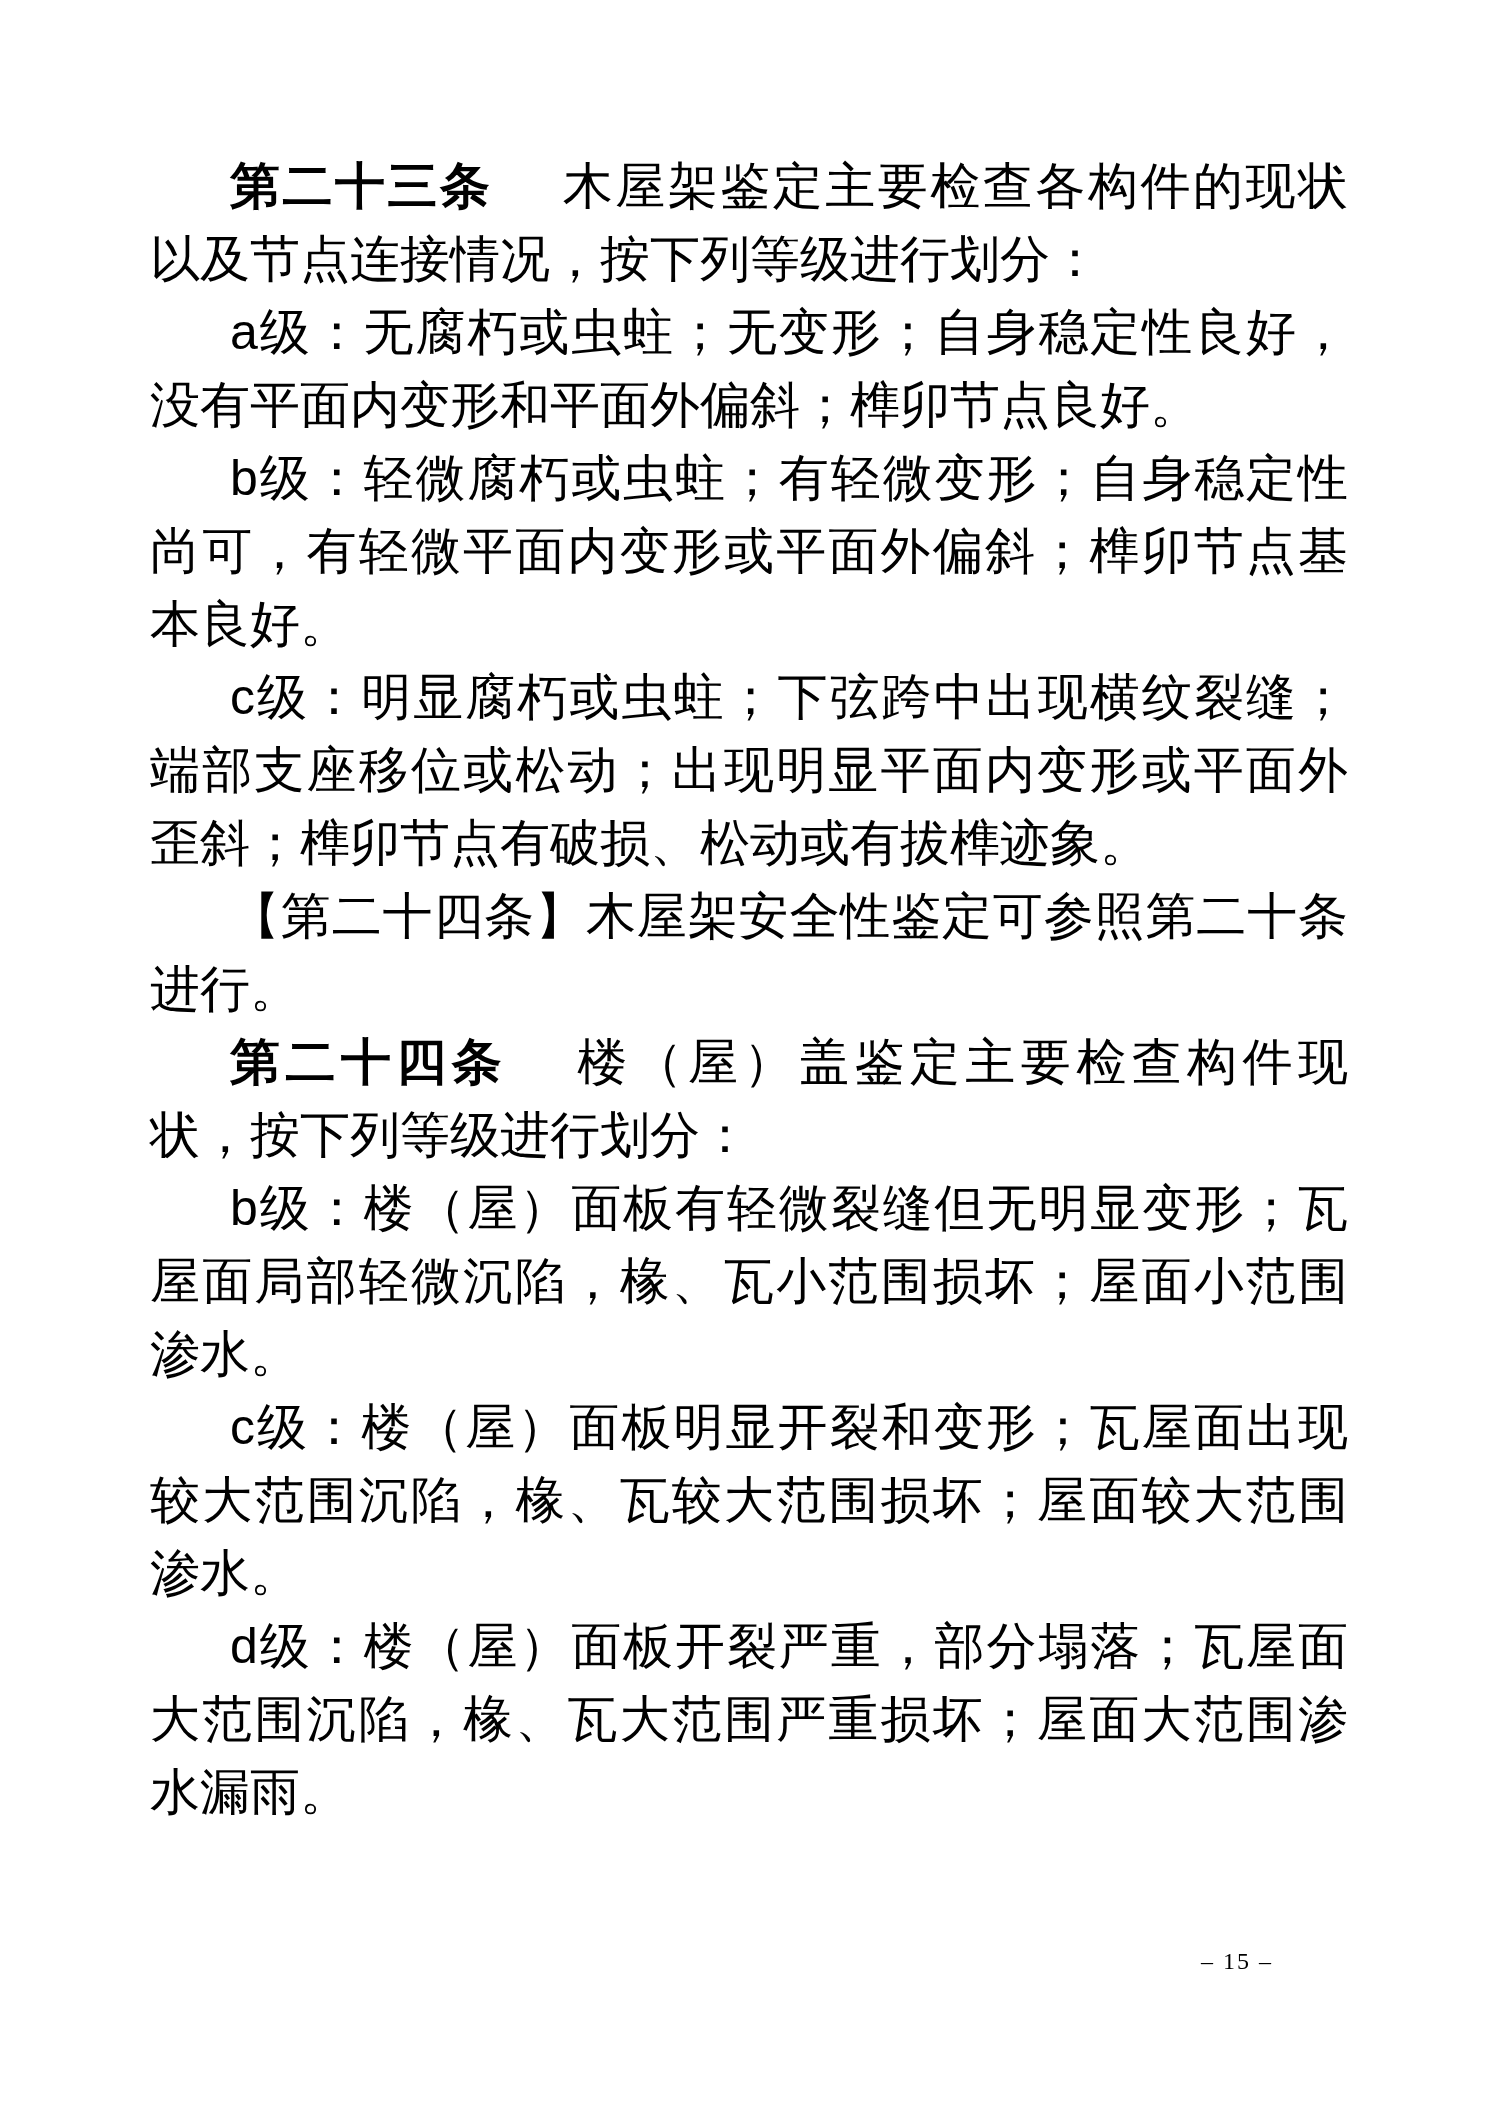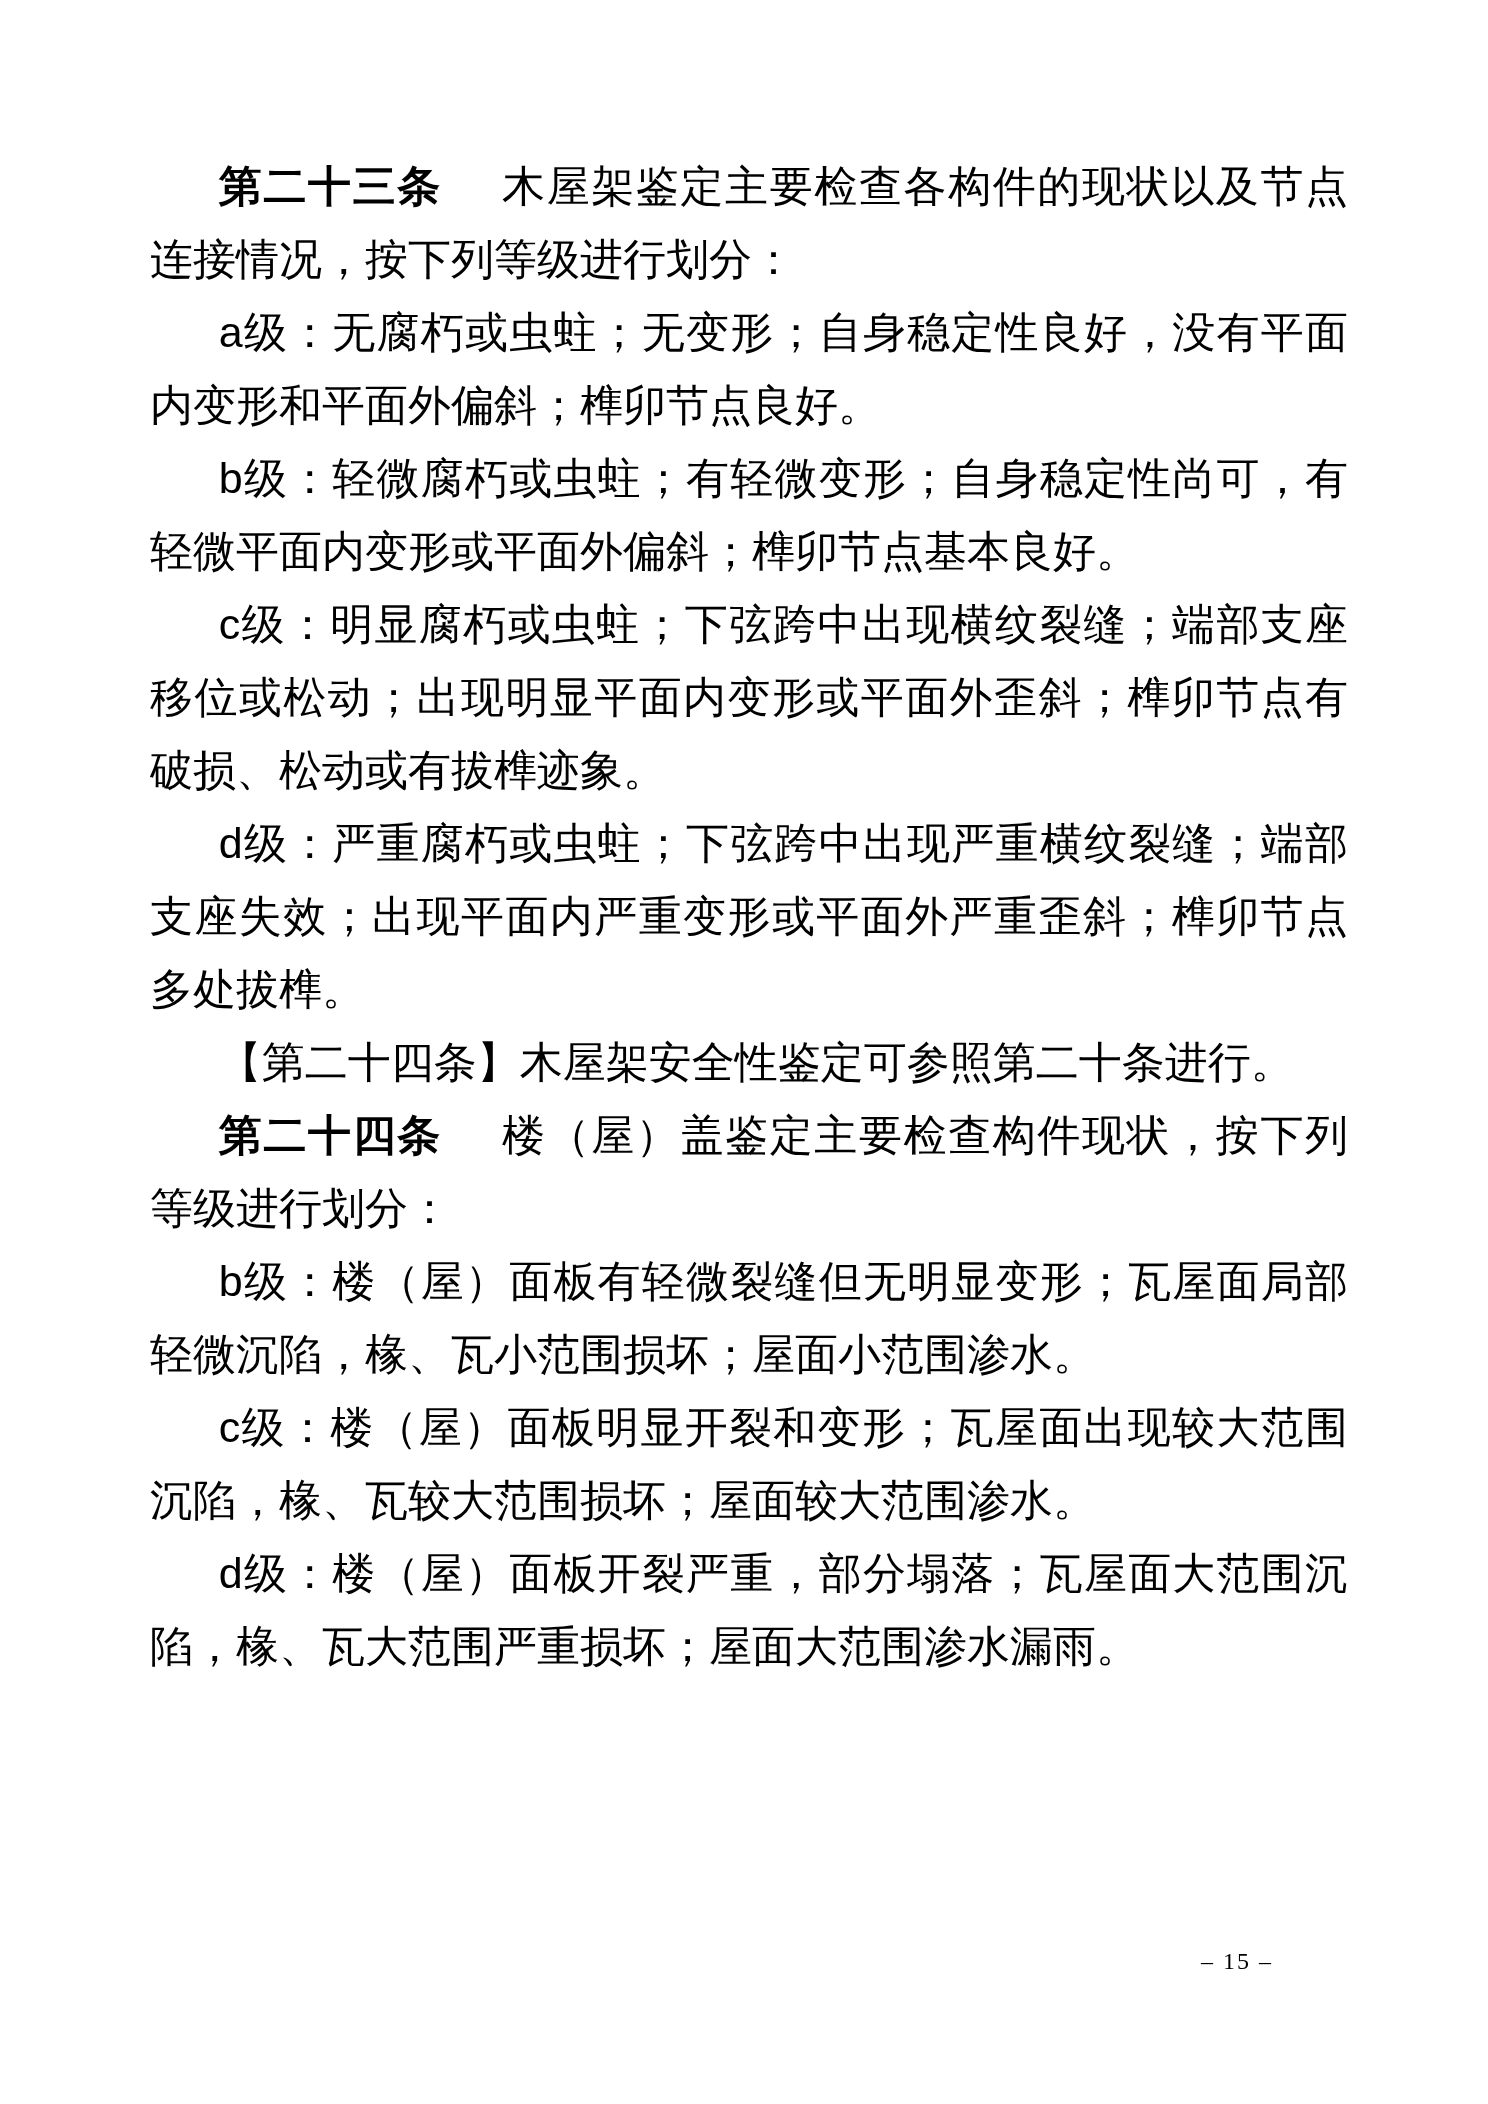--- a/index.html
+++ b/index.html
@@ -12,21 +12,21 @@
     background: #ffffff;
     font-family: "Liberation Serif", "DejaVu Serif", serif;
     color: #000000;
     overflow: hidden;
   }
   .content {
     position: absolute;
     left: 150px;
     top: 150px;
     width: 1198px;
-    font-size: 43px;
+    font-size: 50px;
     line-height: 73px;
     text-align: justify;
     text-justify: inter-ideograph;
   }
   p.para {
     text-indent: 1.6em;
   }
   .article-no {
     font-weight: bold;
     margin-right: 1.4em;
@@ -50,21 +50,20 @@
   <div class="content">
 
     <p class="para"><span class="article-no">第二十三条</span><span>木屋架鉴定主要检查各构件的现状以及节点连接情况，按下列等级进行划分：</span></p>
 
     <p class="para"><span class="grade-letter">a</span><span>级：无腐朽或虫蛀；无变形；自身稳定性良好，没有平面内变形和平面外偏斜；榫卯节点良好。</span></p>
 
     <p class="para"><span class="grade-letter">b</span><span>级：轻微腐朽或虫蛀；有轻微变形；自身稳定性尚可，有轻微平面内变形或平面外偏斜；榫卯节点基本良好。</span></p>
 
     <p class="para"><span class="grade-letter">c</span><span>级：明显腐朽或虫蛀；下弦跨中出现横纹裂缝；端部支座移位或松动；出现明显平面内变形或平面外歪斜；榫卯节点有破损、松动或有拔榫迹象。</span></p>
 
-    <p class="para"><span class="grade-letter">d</span><span>级：严重腐朽或虫蛀；下弦跨中出现严重横纹裂缝；端部支座失效；出现平面内严重变形或平面外严重歪斜；榫卯节点多处拔榫。</span></p>
 
     <p class="para"><span>【第二十四条】木屋架安全性鉴定可参照第二十条进行。</span></p>
 
     <p class="para"><span class="article-no">第二十四条</span><span>楼（屋）盖鉴定主要检查构件现状，按下列等级进行划分：</span></p>
 
 
     <p class="para"><span class="grade-letter">b</span><span>级：楼（屋）面板有轻微裂缝但无明显变形；瓦屋面局部轻微沉陷，椽、瓦小范围损坏；屋面小范围渗水。</span></p>
 
     <p class="para"><span class="grade-letter">c</span><span>级：楼（屋）面板明显开裂和变形；瓦屋面出现较大范围沉陷，椽、瓦较大范围损坏；屋面较大范围渗水。</span></p>
 

